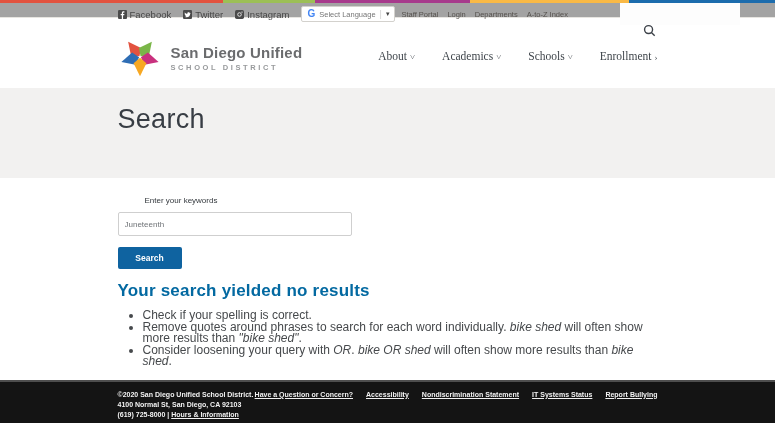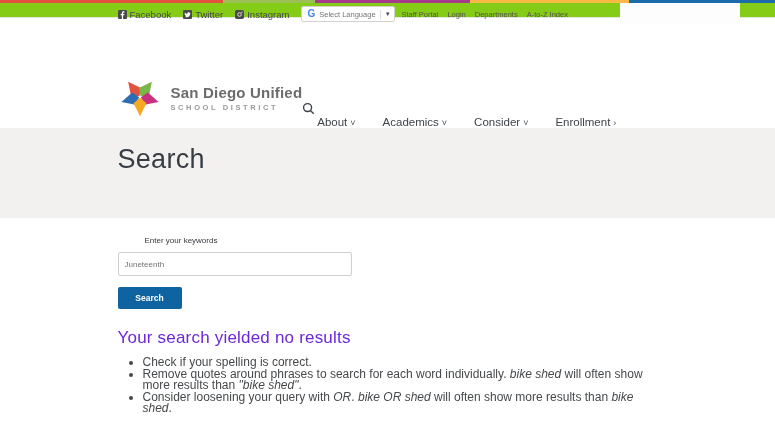--- a/index.html
+++ b/index.html
@@ -5,42 +5,42 @@
   * { margin:0; padding:0; box-sizing:border-box; }
   html,body { width:775px; height:423px; overflow:hidden; background:#fff;
     font-family:"Liberation Sans", sans-serif; }
   .container { width:540px; margin:0 auto; position:relative; }
 
   
   .stripe { display:flex; height:3px; width:100%; }
   .stripe div { height:3px; }
 
   
-  .utility { height:15px; background:#84cc16; border-bottom:1px solid #e7e5e1; position:relative; }
+  .utility { height:15px; background:#a3a3a3; border-bottom:1px solid #e7e5e1; position:relative; }
   .utility .container { display:flex; align-items:center; height:22px; }
   .social-link { display:flex; align-items:center; gap:3px; margin-right:12px;
     color:#474747; font-size:9.5px; text-decoration:none; cursor:pointer; }
   .social-link svg { display:block; }
   .translate-box { display:flex; align-items:center; gap:4px; background:#fff;
     border:1px solid #d3d1cd; border-radius:2px; padding:2px 5px; height:16px;
     margin-right:6px; cursor:pointer; }
   .g-logo { font-size:10px; font-weight:bold; color:#4285f4; line-height:1; }
   .translate-label { font-size:7.5px; color:#757575; }
   .translate-sep { color:#cfcfcf; font-size:9px; }
   .translate-caret { font-size:7px; color:#444; }
   .util-link { font-size:7.5px; color:#55514d; text-decoration:none; margin-right:9px; cursor:pointer; }
   .utility-search-area { position:absolute; right:35px; top:0; width:120px; height:22px; background:#fdfdfd; }
 
   
   .header { height:70px; background:#fff; }
-  .header .container { display:flex; height:70px;margin-top:40px; }
+  .header .container { display:flex; justify-content:space-between; height:70px; }
   .brand { display:flex; align-items:center; gap:9px; margin-top:10px; cursor:pointer; }
   .brand-text .org { font-size:15px; font-weight:bold; color:#6b6c6e; letter-spacing:.2px; }
   .brand-text .sub { font-size:7.5px; font-weight:bold; color:#989a9c; letter-spacing:2.6px; margin-top:2px; }
-  .header-right { display:flex; flex-direction:row; align-items:flex-end; margin-top:5px; }
+  .header-right { display:flex; flex-direction:column; align-items:flex-end; margin-top:5px;font-family:Liberation Serif, serif; }
   .search-toggle { margin-bottom:9px; margin-right:2px; cursor:pointer; }
   .nav { display:flex; gap:27px; }
   .nav a { font-size:11.5px; color:#3f454b; text-decoration:none; cursor:pointer; }
   .nav .caret { font-size:9px; color:#4a5056; margin-left:3px; }
 
   
   .hero { height:90px; background:#f2f1f0; padding-top:16px; }
   .hero h1 { font-size:27px; font-weight:400; color:#383d44; letter-spacing:.3px; }
   .breadcrumb { margin-top:6px; font-size:8px; color:#9ba0a3; }
   .breadcrumb a { color:#7e8488; text-decoration:none; cursor:pointer; }
@@ -48,21 +48,21 @@
 
   
   .main { padding-top:18px; background:#fff; }
   .form-label { display:block; font-size:8px; color:#33383d; margin-bottom:7px;padding-left:27px; }
   .keyword-input { width:234px; height:19px; border:1px solid #cfcfcf; border-radius:2px;
     font-size:8px; color:#6f7377; padding:11px 6px; background:#fff;
     font-family:"Liberation Sans", sans-serif; }
   .search-btn { display:block; margin-top:11px; width:64px; height:22px; background:#0f63a0;
     color:#fff; font-size:8.5px; font-weight:bold; border:none; border-radius:2px; cursor:pointer;
     font-family:"Liberation Sans", sans-serif; }
-  .no-results { margin-top:19px; font-size:17px; font-weight:400; color:#6d28d9; letter-spacing:.2px; }
+  .no-results { margin-top:12px; font-size:17px; font-weight:700; color:#0369a1; letter-spacing:.2px; }
   .tips { margin-top:9px; padding-left:25px; }
   .tips li { font-size:12px; color:#46494c; line-height:11.5px; }
   .tips em { font-style:italic; }
 
   
   .footer { margin-top:12px; height:48px; background:#141414; border-top:2px solid #4e4e4e; padding-top:8px; }
   .footer .container { display:flex; justify-content:space-between; align-items:flex-start; }
   .footer-left { font-size:7px; font-weight:bold; color:#f2f2f2; line-height:10px; }
   .footer-left a { color:#f2f2f2; text-decoration:underline; cursor:pointer; }
   .footer-links { display:flex; gap:13px; margin-top:1px; }
@@ -146,21 +146,21 @@
     <div class="header-right">
       <span class="search-toggle">
         <svg width="13" height="13" viewBox="0 0 14 14">
             <circle cx="6" cy="6" r="4.3" fill="none" stroke="#3c4148" stroke-width="1.5"></circle>
             <line x1="9.3" y1="9.3" x2="12.6" y2="12.6" stroke="#3c4148" stroke-width="1.5"></line>
           </svg>
       </span>
       <nav class="nav">
         <a><span>About</span><span class="caret">˅</span></a>
         <a><span>Academics</span><span class="caret">˅</span></a>
-        <a><span>Consider</span><span class="caret">˅</span></a>
+        <a><span>Schools</span><span class="caret">˅</span></a>
         <a><span>Enrollment</span><span class="caret">›</span></a>
       </nav>
     </div>
   </div>
 </div>
 
 <div class="hero">
   <div class="container">
     <h1>Search</h1>
   </div>

